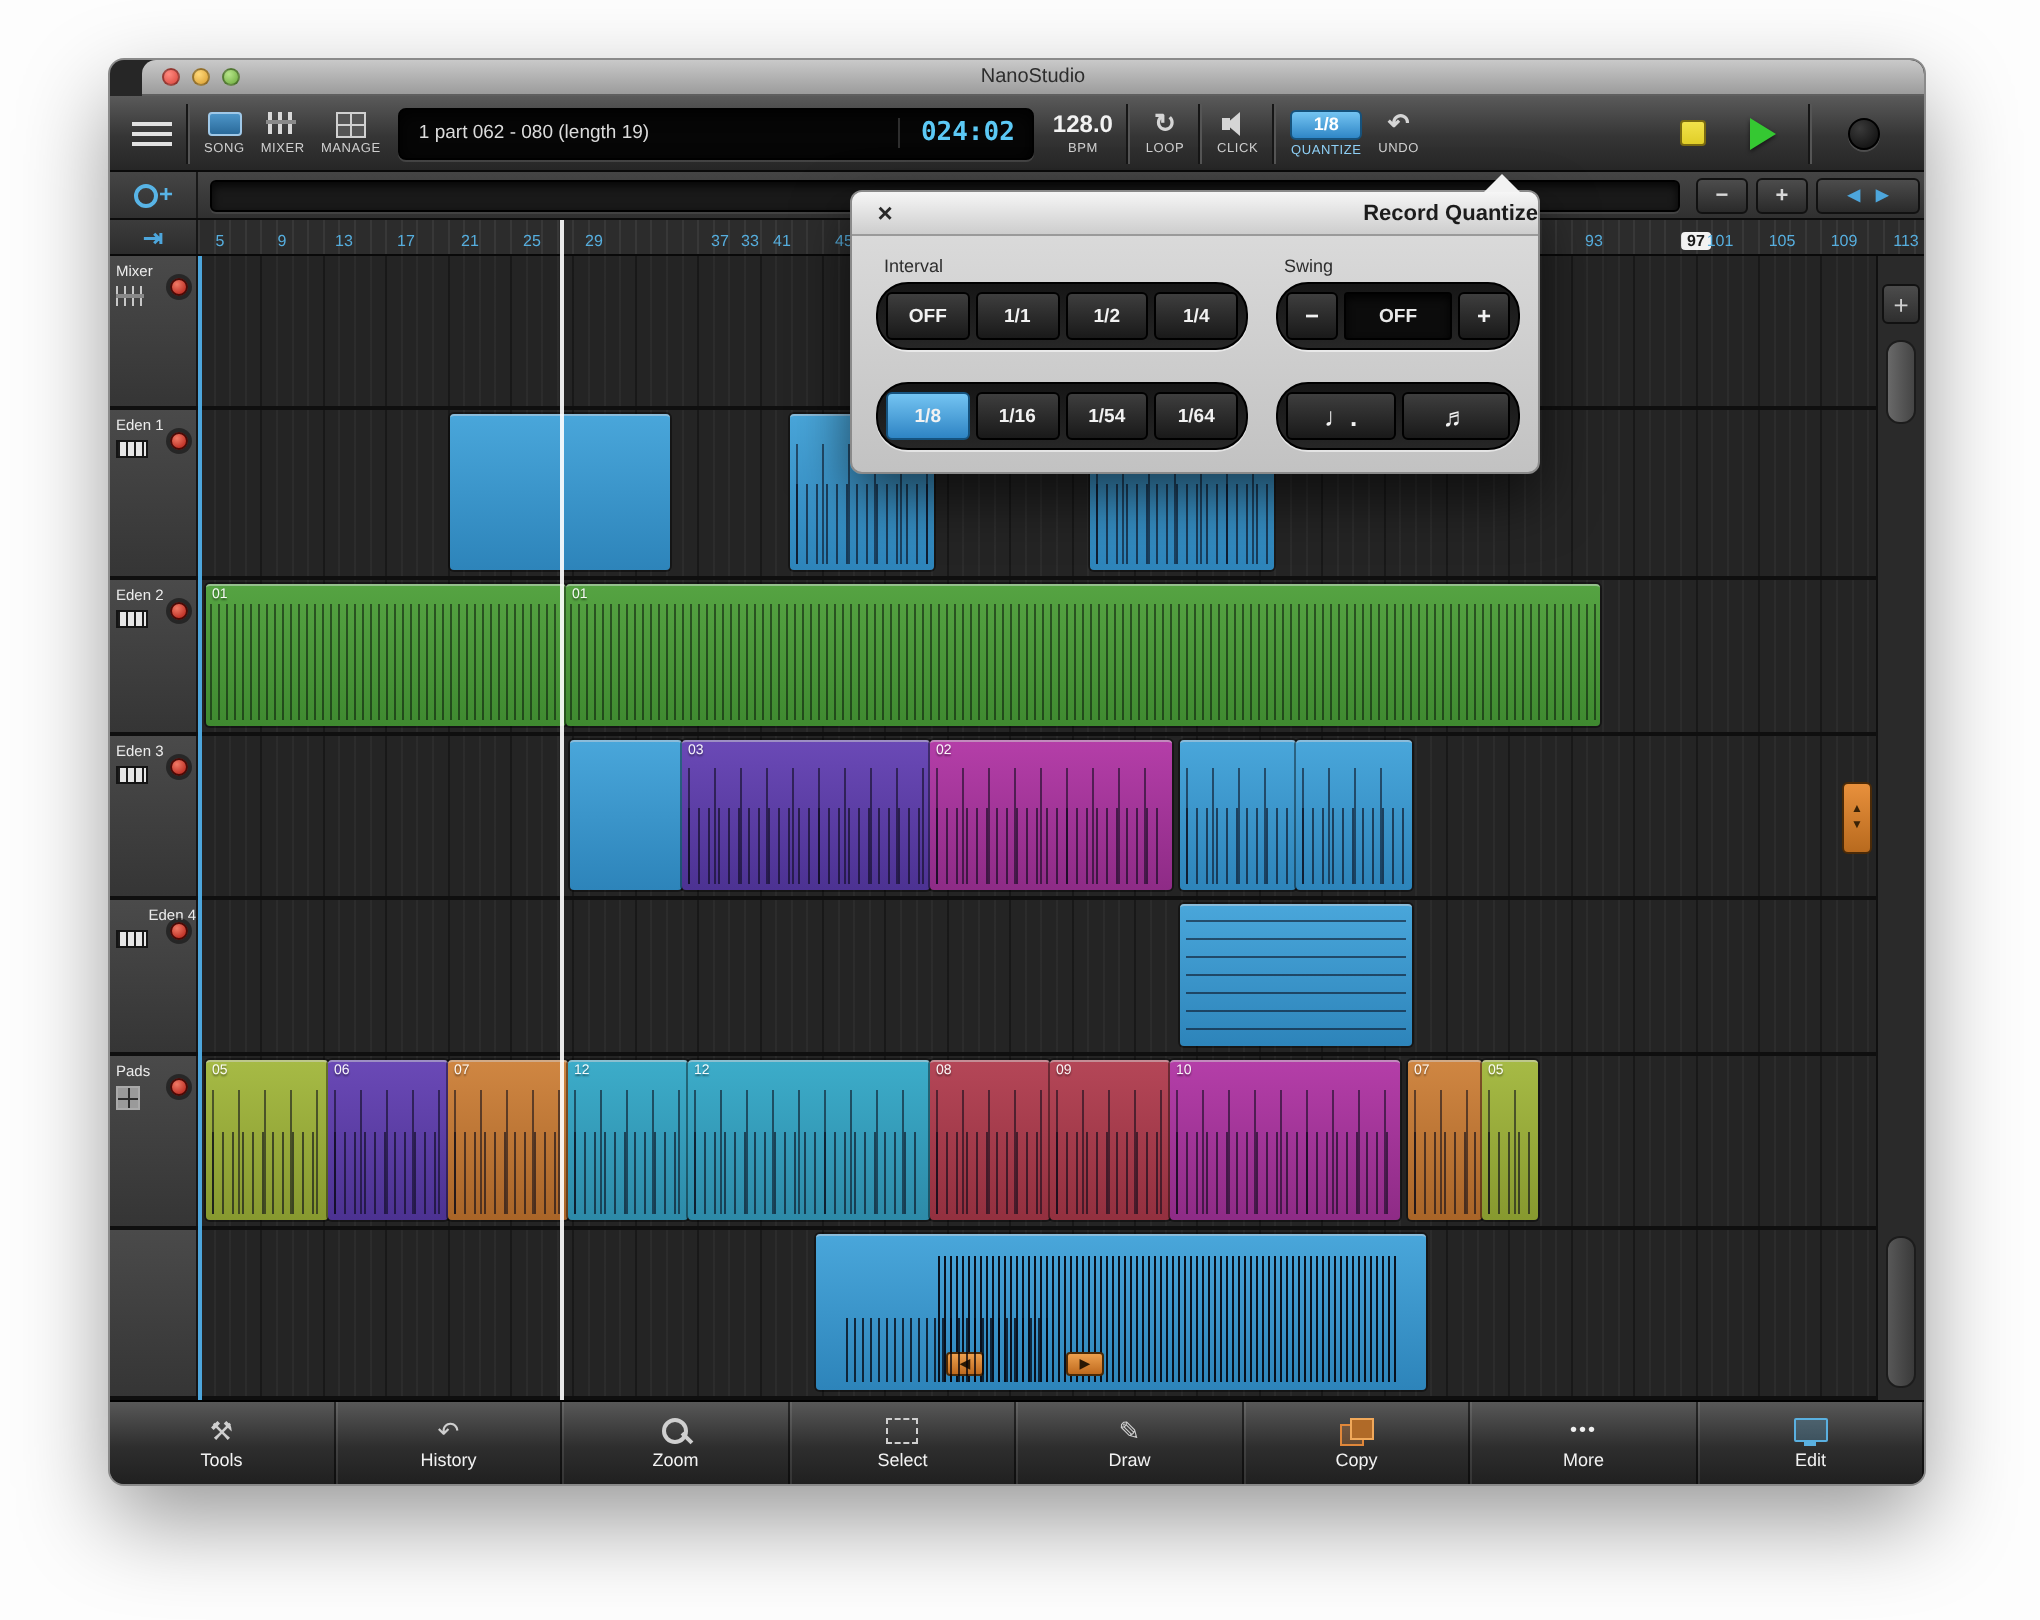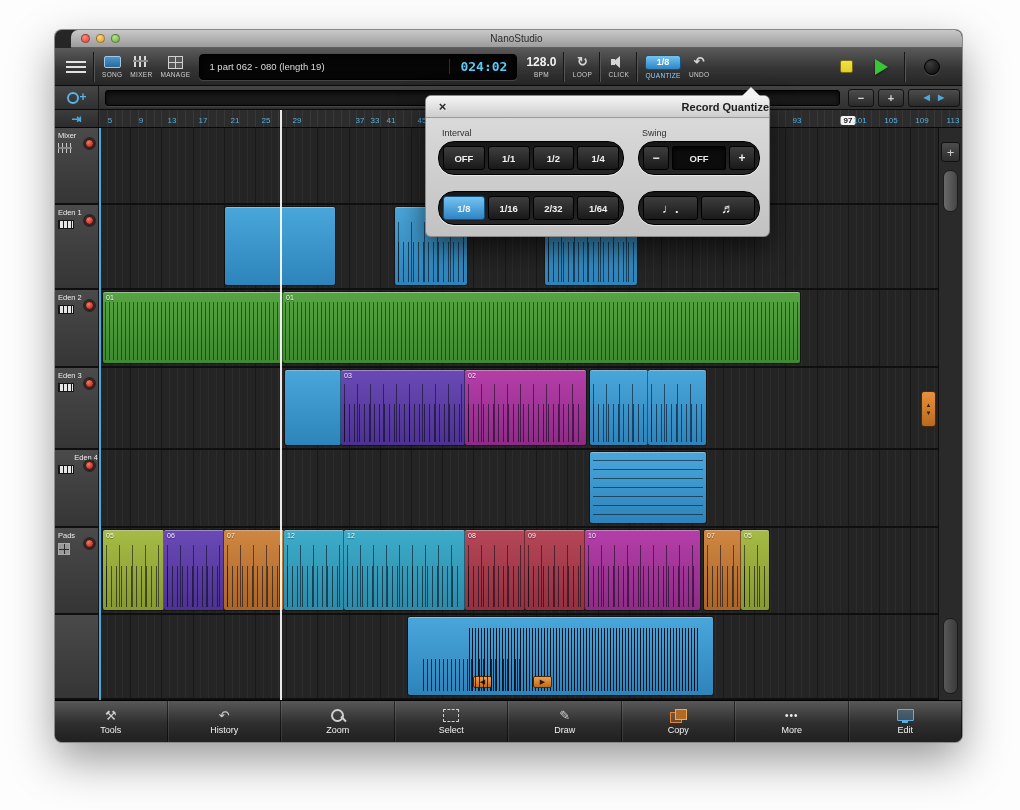--- a/index.html
+++ b/index.html
@@ -425,21 +425,21 @@
         <div class="plabel sl">Swing</div>
         <div class="ppanel p1">
             <div class="pbtn">OFF</div>
             <div class="pbtn">1/1</div>
             <div class="pbtn">1/2</div>
             <div class="pbtn">1/4</div>
           </div>
         <div class="ppanel p2">
             <div class="pbtn sel">1/8</div>
             <div class="pbtn">1/16</div>
-            <div class="pbtn">2/32</div>
+            <div class="pbtn">1/54</div>
             <div class="pbtn">1/64</div>
           </div>
         <div class="ppanel psw">
           <div class="pbtn sm">−</div>
           <div class="swval">OFF</div>
           <div class="pbtn sm">+</div>
         </div>
         <div class="ppanel pnotes">
             <div class="pbtn note">♩.</div>
             <div class="pbtn note">♬</div>

